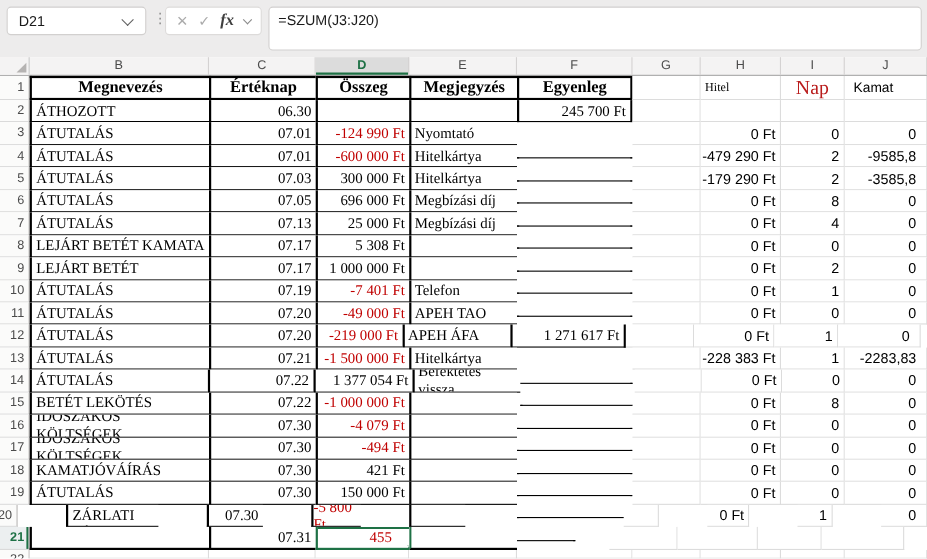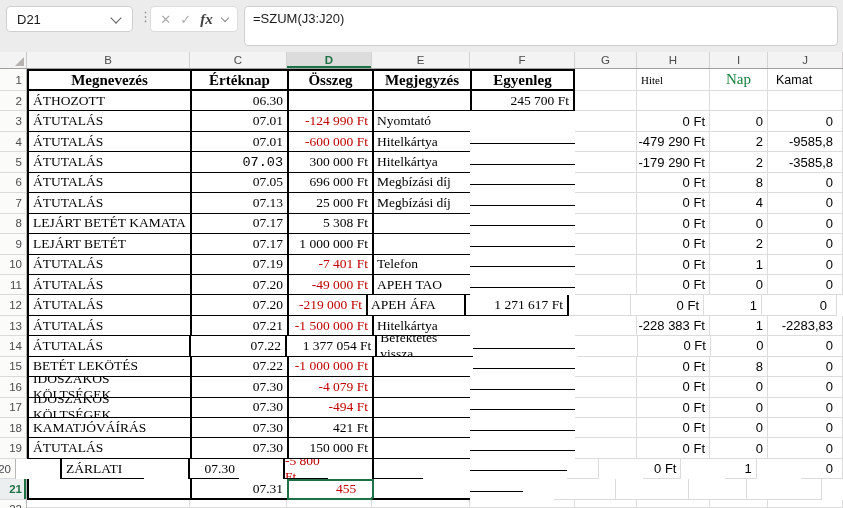--- a/index.html
+++ b/index.html
@@ -57,21 +57,21 @@
 
   .serif{font-family:"Liberation Serif",serif;font-size:13.5px;color:#000;}
   .alignL{justify-content:flex-start;padding-left:4px;}
   .alignR{justify-content:flex-end;padding-right:4px;}
   .alignC{justify-content:center;}
   .hdrfont{font-family:"Liberation Serif",serif;font-weight:700;font-size:15px;color:#000;}
   .ital{font-style:italic;margin-top:32px;}
   .neg{color:#c00000;}
   .sansval{font-size:13px;color:#000;}
   .h1hitel{font-family:"Liberation Serif",serif;font-size:11px;color:#000;justify-content:flex-start;padding-left:4px;}
-  .h1nap{font-family:"Liberation Serif",serif;font-size:15px;color:#15803d;justify-content:center;}
+  .h1nap{font-family:"Liberation Serif",serif;font-size:18px;color:#b91c1c;justify-content:center;}
   .h1kamat{font-size:12.5px;color:#000;justify-content:flex-start;padding-left:8px;}
   .jpad{padding-right:9px;}
 
   
   .sel{border-left:2px solid #1e7145;border-bottom:2px solid #1e7145;
        box-shadow:inset 0 2px 0 #1e7145;z-index:3;padding-left:47px;}
   .selr{border-left:2px solid #1e7145;}
   .fillhandle{position:absolute;right:-4px;bottom:-4px;width:6px;height:6px;background:#1e7145;
               border:1px solid #fff;box-sizing:border-box;z-index:6;}
 </style>
@@ -155,21 +155,21 @@
           <div class="cell tb serif alignL" style="width: 98px; padding-left: 3px;">Hitelkártya</div>
           <div class="cell tb fend serif alignR ital neg" style="width: 105px;">-479 290 Ft</div>
           <div class="cell lite" style="width: 62px;"></div>
           <div class="cell lite sansval alignR neg" style="width: 73px;">-479 290 Ft</div>
           <div class="cell lite sansval alignR" style="width: 58px;">2</div>
           <div class="cell lite sansval alignR jpad neg" style="width: 75px;">-9585,8</div>
         </div>
         <div class="gridrow" style="height: 20.45px;">
           <div class="rowhdr" style="height: 20.45px;">5</div>
           <div class="cell tb serif alignL" style="width: 163px;">ÁTUTALÁS</div>
-          <div class="cell tb serif alignR" style="width: 97px; font-family: Liberation Mono, monospace;">07.03</div>
+          <div class="cell tb serif alignR" style="width: 97px;">07.03</div>
           <div class="cell tb serif alignR" style="width: 85px;">300 000 Ft</div>
           <div class="cell tb serif alignL" style="width: 98px; padding-left: 3px;">Hitelkártya</div>
           <div class="cell tb fend serif alignR ital neg" style="width: 105px;">-179 290 Ft</div>
           <div class="cell lite" style="width: 62px;"></div>
           <div class="cell lite sansval alignR neg" style="width: 73px;">-179 290 Ft</div>
           <div class="cell lite sansval alignR" style="width: 58px;">2</div>
           <div class="cell lite sansval alignR jpad neg" style="width: 75px;">-3585,8</div>
         </div>
         <div class="gridrow" style="height: 20.45px;">
           <div class="rowhdr" style="height: 20.45px;">6</div>

